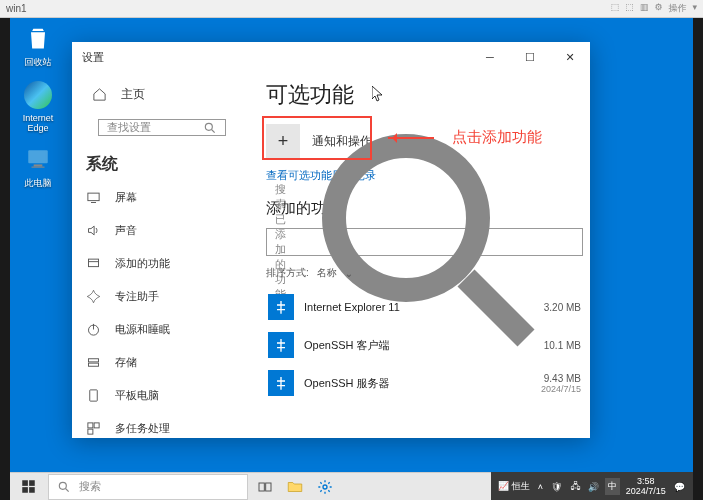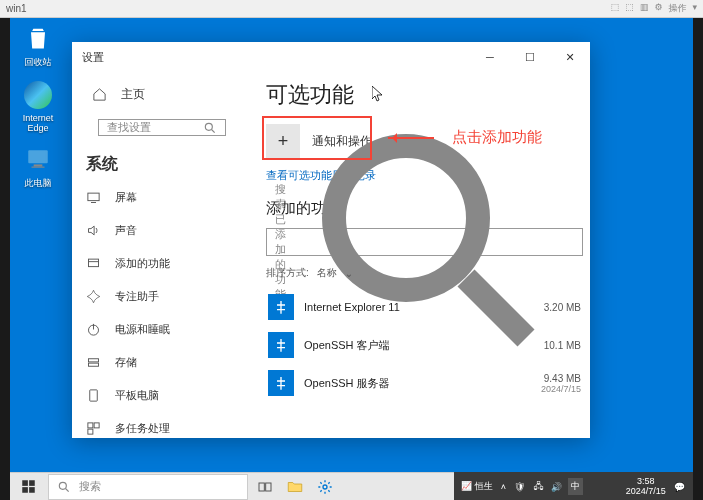--- a/index.html
+++ b/index.html
@@ -57,21 +57,21 @@
 .cursor-arrow { position: absolute; width: 12px; height: 16px; pointer-events: none; }
 .taskbar { position: absolute; bottom: 0; left: 0; right: 0; height: 28px; background: #e8e8e8; display: flex; align-items: center; border-top: 1px solid #ccc; }
 .start-btn { width: 36px; height: 30px; display: flex; align-items: center; justify-content: center; }
 .start-btn svg { width: 15px; height: 15px; }
 .tb-search { flex: 0 0 200px; height: 26px; background: #fff; border: 1px solid #ccc; display: flex; align-items: center; padding: 0 8px; gap: 8px; font-size: 11px; color: #888; margin: 0 2px; }
 .tb-icons { display: flex; align-items: center; }
 .tb-icons > div { width: 30px; height: 30px; display: flex; align-items: center; justify-content: center; font-size: 14px; color: #555; }
 .tb-right { margin-left: auto; display: flex; align-items: center; height: 30px; padding-left: 48px; }
 .tray { display: flex; align-items: center; gap: 2px; padding: 0 4px; font-size: 9px; color: #fff; background: #3a3a3a; height: 100%; }
 .tray .tray-item { padding: 0 3px; }
-.tray .clock { display: flex; flex-direction: column; align-items: center; line-height: 1.1; padding: 0 4px; margin-left: 37px; }
+.tray .clock { display: flex; flex-direction: column; align-items: center; line-height: 1.1; padding: 0 4px; }
 .tray .ime { background: #555; padding: 2px 3px; font-size: 9px; }
 </style>
 </head>
 <body>
 
 <div class="vm-titlebar">
   <span class="vm-title">win1</span>
   <div class="vm-controls">
     <span>⬚</span>
     <span>⬚</span>

